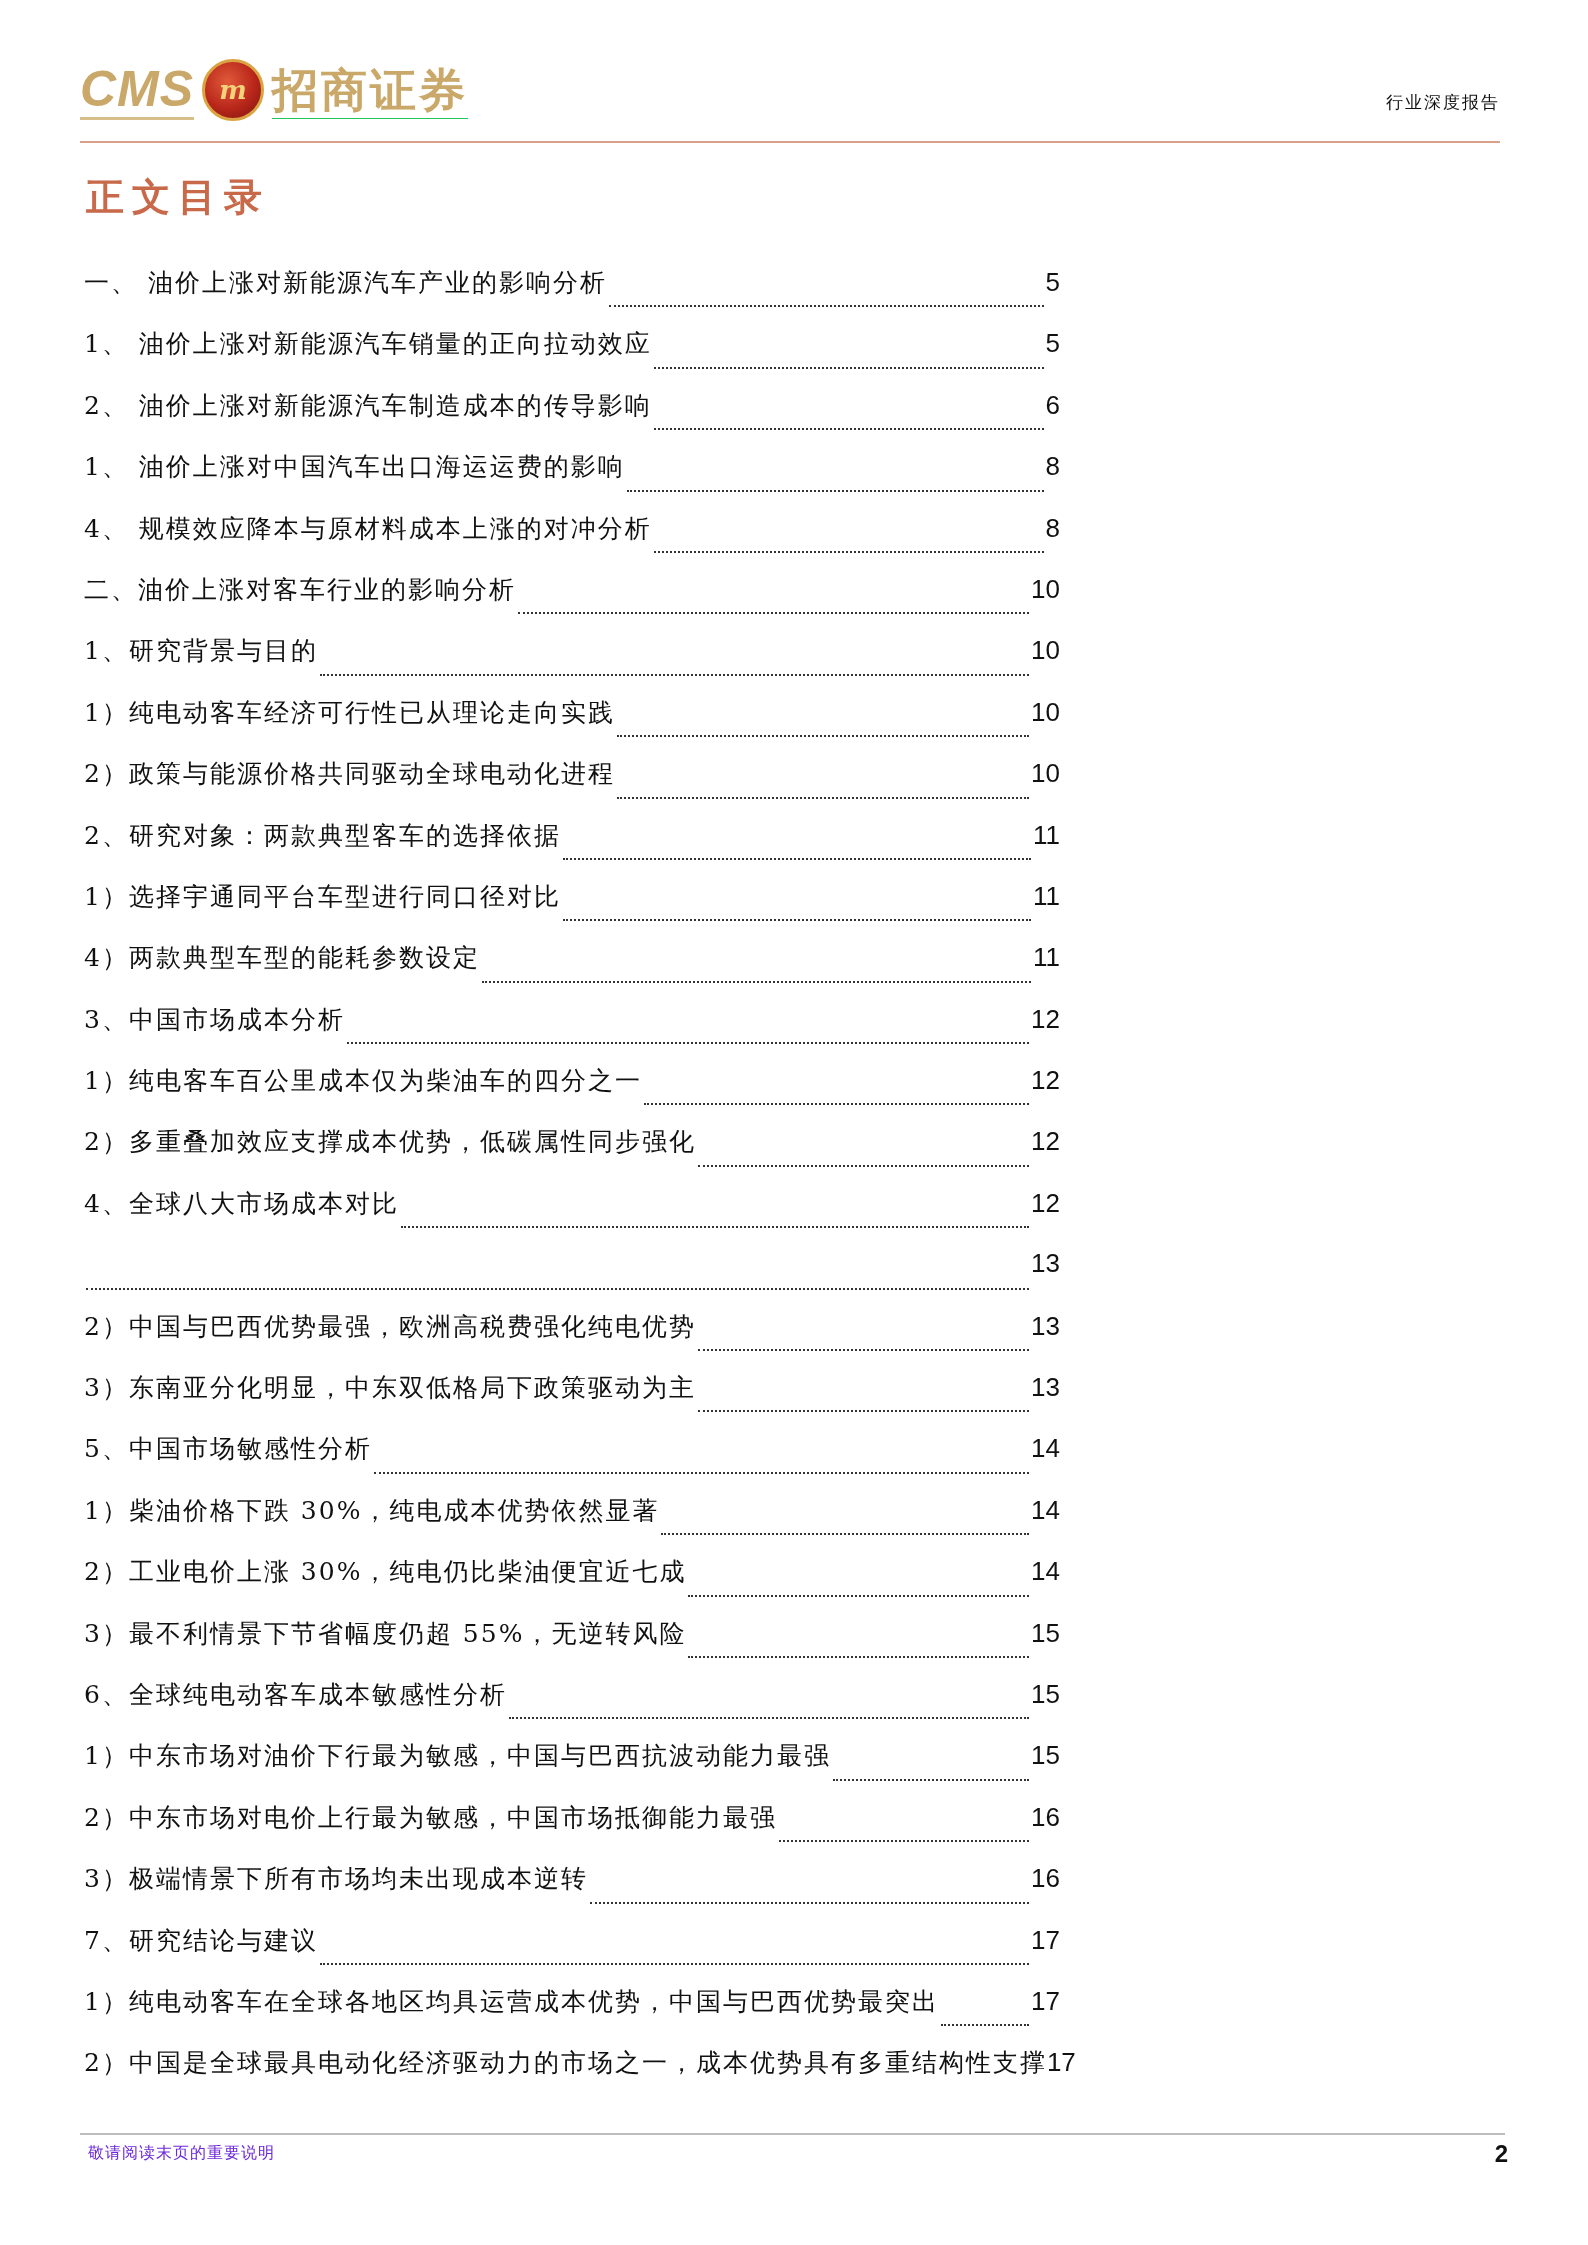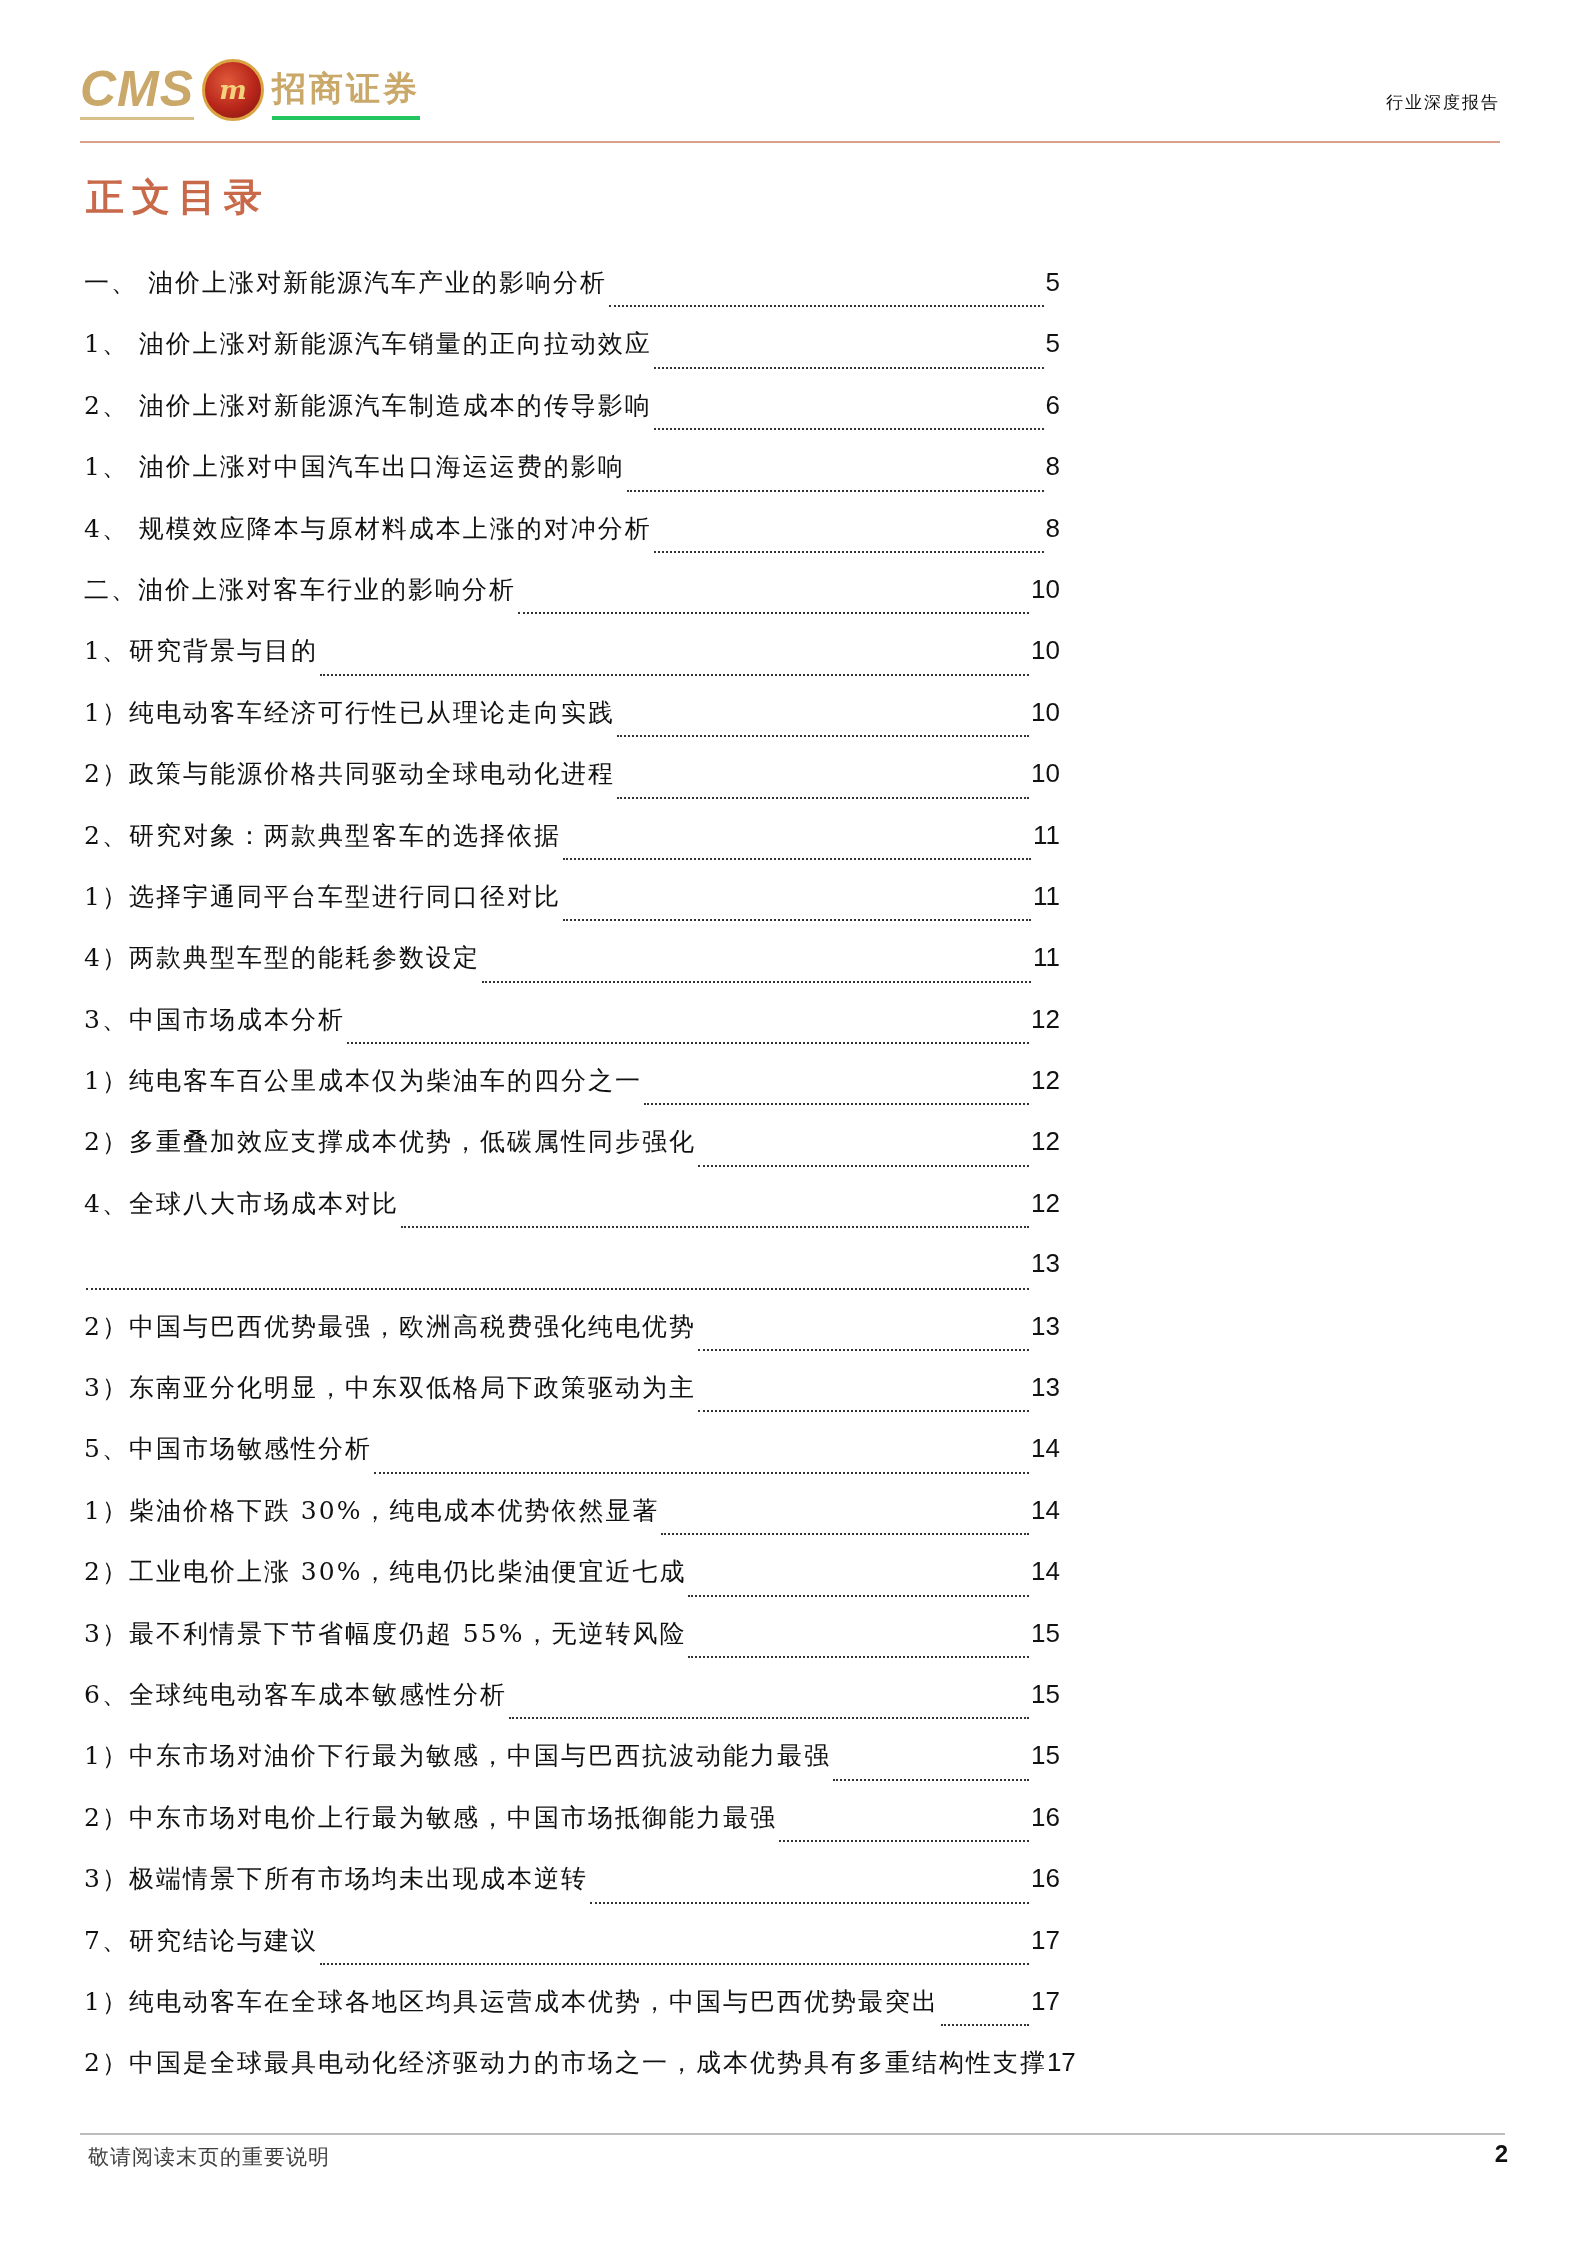--- a/index.html
+++ b/index.html
@@ -7,34 +7,34 @@
          font-family: "DejaVu Serif", "Liberation Serif", serif; color: #111; }
   .header { position: absolute; left: 80px; top: 55px; width: 1420px; height: 90px; }
   .logo { position: absolute; left: 0; top: 0; height: 70px; display: flex; align-items: center; }
   .logo-cms { font-family: "Liberation Sans", sans-serif; font-weight: bold; font-size: 50px;
               color: #c9a869; letter-spacing: 1px; border-bottom: 3px solid #d8bf8a; line-height: 56px; font-style: italic; }
   .logo-emblem { width: 62px; height: 62px; border-radius: 50%; margin: 0 8px;
                  background: radial-gradient(circle at 40% 35%, #e05a3a 0%, #b8261a 55%, #7a1410 100%);
                  border: 3px solid #d9a441; box-sizing: border-box; display: flex; align-items: center;
                  justify-content: center; color: #f2d27a; font-family: "DejaVu Serif", serif;
                  font-weight: bold; font-size: 26px; font-style: italic; }
-  .logo-cn { font-family: "DejaVu Serif", serif; font-weight: bold; font-size: 34px; color: #c9a869;
-             border-bottom: 4px solid #22c55e; line-height: 56px; letter-spacing: 3px; }
+  .logo-cn { font-family: "DejaVu Serif", serif; font-weight: bold; font-size: 46px; color: #c9a869;
+             border-bottom: 1px solid #22c55e; line-height: 56px; letter-spacing: 3px; }
   .doc-type { position: absolute; right: 0; top: 36px; font-size: 17px; color: #111; letter-spacing: 2px; }
   .header-rule { position: absolute; left: 80px; top: 141px; width: 1420px; height: 2px; background: #d9a08a; }
   .toc-title { position: absolute; left: 86px; top: 172px; font-size: 38px; font-weight: bold;
                color: #c8694a; letter-spacing: 8px; }
   .toc { position: absolute; left: 84px; top: 266px; width: 976px; margin: 0; padding: 0; list-style: none; }
   .toc-item { display: flex; align-items: baseline; height: 61.4px; font-size: 25px; white-space: nowrap; }
   .toc-item .label { flex: 0 0 auto; letter-spacing: 2px; text-align: right; }
   .toc-item .dots { flex: 1 1 auto; overflow: hidden; margin: 0 2px; color: #222;
                     border-bottom: 2.5px dotted #333; height: 0; align-self: flex-end; margin-bottom: 20px; min-width: 10px; }
   .toc-item .page { flex: 0 0 auto; font-family: "Liberation Sans", sans-serif; font-size: 26px; }
   .footer-rule { position: absolute; left: 80px; top: 2133px; width: 1425px; height: 2px; background: #bdbdbd; }
-  .footer-note { position: absolute; left: 88px; top: 2143px; font-size: 21px; color: #404040; letter-spacing: 1px; }
+  .footer-note { position: absolute; left: 88px; top: 2143px; font-size: 16px; color: #6d28d9; letter-spacing: 1px; }
   .page-number { position: absolute; right: 80px; top: 2140px; font-family: "Liberation Sans", sans-serif;
                  font-weight: bold; font-size: 24px; color: #111; }
 </style>
 </head>
 <body>
 
 <div class="header">
   <div class="logo">
     <span class="logo-cms">CMS</span>
     <span class="logo-emblem">m</span>

